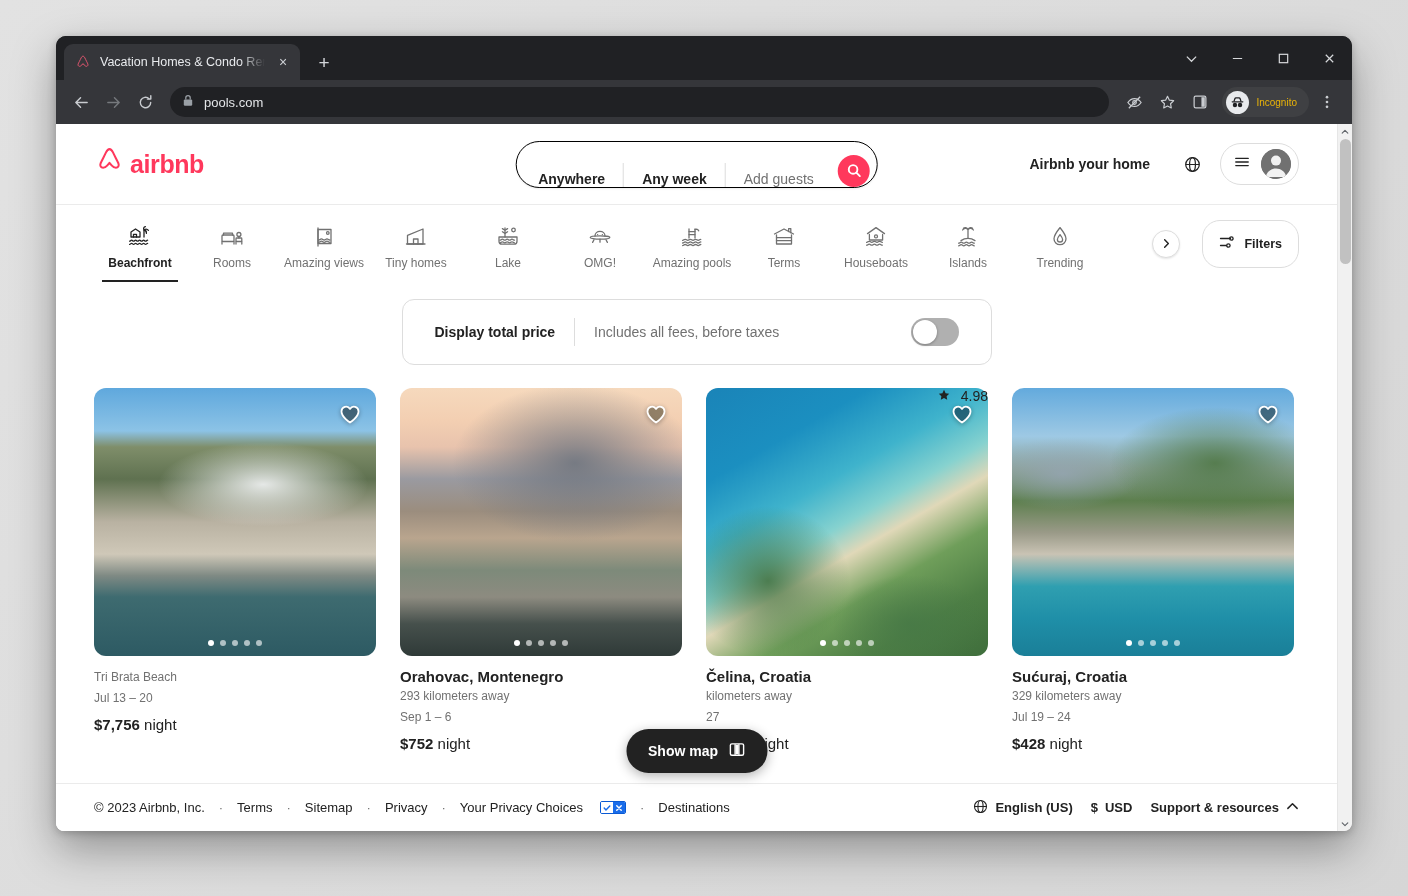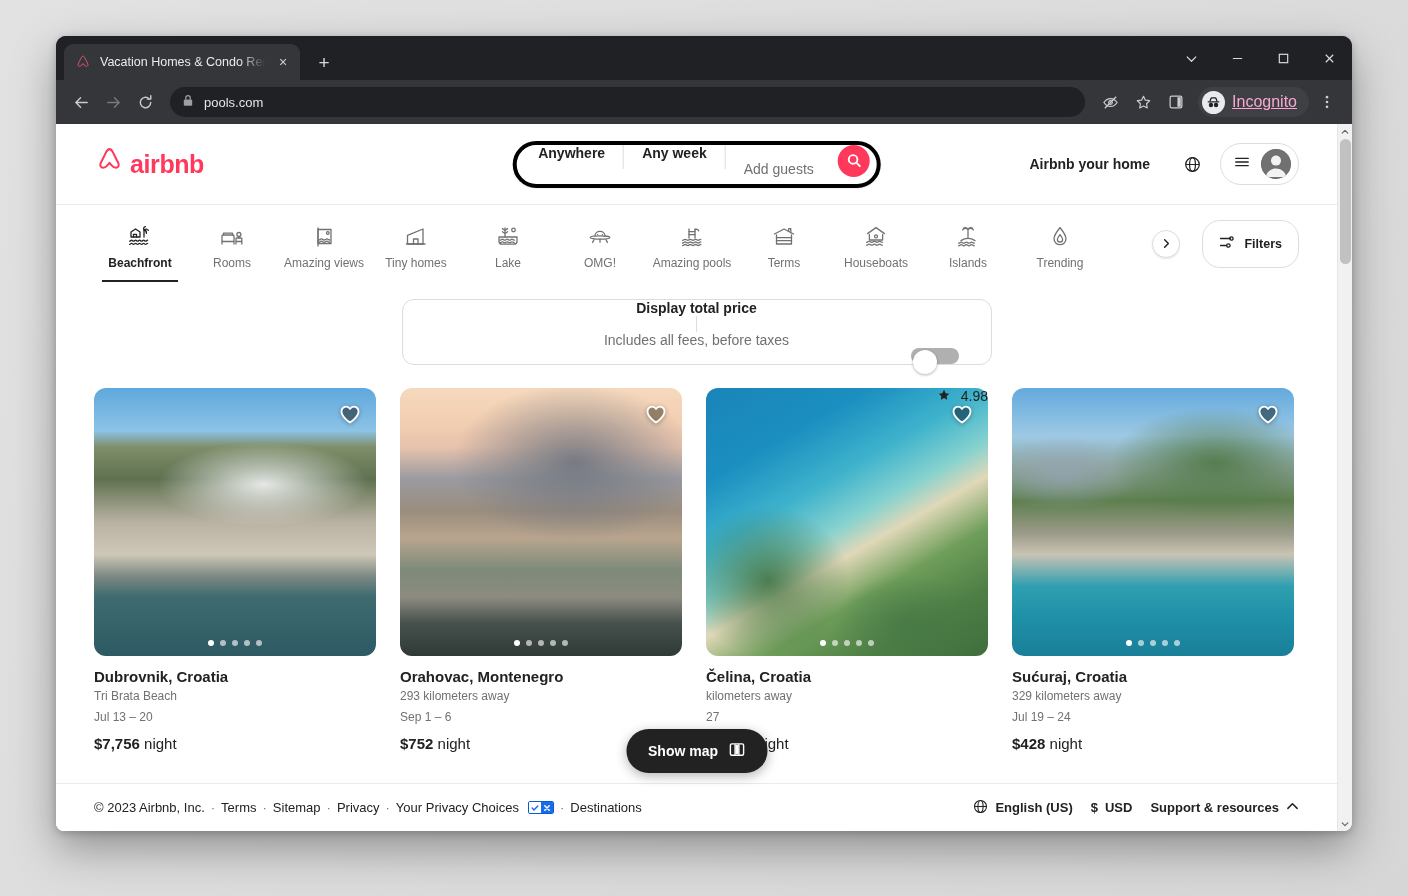--- a/index.html
+++ b/index.html
@@ -82,21 +82,21 @@
   }
   .incognito-pill {
     display: flex; align-items: center; gap: 7px;
     background: #3f4043; border-radius: 15px; height: 30px;
     padding: 0 12px 0 4px; margin-left: 4px;
   }
   .incognito-avatar {
     width: 23px; height: 23px; border-radius: 50%; background: #e8eaed;
     display: flex; align-items: center; justify-content: center;
   }
-  .incognito-label { color: #f9a8d4; font-size: 16px; text-decoration: underline; }
+  .incognito-label { color: #eab308; font-size: 10px; }
 
   
   .viewport {
     position: relative; height: 707px; background: #ffffff;
     display: flex;
   }
   .page {
     flex: 1 1 auto; position: relative; overflow: hidden; background: #fff;
   }
   
@@ -117,22 +117,22 @@
   
   .ab-header {
     height: 80px; display: flex; align-items: center;
     padding: 0 38px; position: relative;
   }
   .logo { display: flex; align-items: center; gap: 5px; color: #FF385C; }
   .logo-word { font-size: 25px; font-weight: 700; letter-spacing: -.4px; }
 
   .searchbar {
     position: absolute; left: 50%; transform: translateX(-50%);
-    height: 47px; background: #fff; border: 4px solid #000000;
-    border-radius: 24px; display: flex; align-items: flex-start;
+    height: 47px; background: #fff; border: 1px solid #000000;
+    border-radius: 24px; display: flex; align-items: flex-end;
     box-shadow: 0 1px 2px rgba(0,0,0,.08); padding-left: 4px; padding-right: 7px;
   }
   .sb-seg {
     padding: 0 18px; font-size: 14px; color: #222222; font-weight: 600;
     white-space: nowrap;
   }
   .sb-seg.placeholder { color: #717171; font-weight: 400; margin-top: 16px; }
   .sb-div { width: 1px; height: 24px; background: #dddddd; }
   .sb-search {
     width: 32px; height: 32px; border-radius: 50%; background: #FF385C;
@@ -192,21 +192,21 @@
     display: flex; align-items: center; gap: 9px;
     border: 1px solid #dddddd; border-radius: 18px;
     height: 48px; padding: 0 16px; font-size: 12.5px; font-weight: 600; color: #222;
     flex: 0 0 auto; background: #fff;
   }
 
   
   .totalprice-wrap { display: flex; justify-content: center; padding-top: 17px; }
   .totalprice {
     width: 590px; height: 66px; border: 1px solid #dddddd; border-radius: 12px;
-    display: flex; align-items: center; padding: 0 32px; background: #fff; flex-direction: column;
+    display: flex; align-items: center; padding: 0 32px; background: #fff;
   }
   .tp-title { font-size: 14px; font-weight: 700; color: #222; }
   .tp-div { width: 1px; height: 28px; background: #dddddd; margin: 0 19px; }
   .tp-sub { font-size: 14px; color: #717171; }
   .tp-toggle {
     margin-left: auto; width: 48px; height: 28px; border-radius: 14px;
     background: #b0b0b0; position: relative;
   }
   .tp-knob {
     position: absolute; left: 2px; top: 2px; width: 24px; height: 24px;
@@ -258,21 +258,21 @@
     box-shadow: 0 3px 12px rgba(0,0,0,.3); z-index: 6;
   }
 
   
   .ab-footer {
     position: absolute; left: 0; right: 0; bottom: 0; height: 48px;
     border-top: 1px solid #ebebeb; background: #fff;
     display: flex; align-items: center; padding: 0 38px;
     font-size: 13px; color: #222222;
   }
-  .foot-left { display: flex; align-items: center; gap: 6px; justify-content: flex-end; }
+  .foot-left { display: flex; align-items: center; gap: 14px; justify-content: flex-end; }
   .foot-sep { color: #717171; }
   .foot-right { margin-left: auto; display: flex; align-items: center; gap: 18px; }
   .foot-item { display: flex; align-items: center; gap: 7px; font-weight: 600; }
   .privacy-badge {
     display: inline-flex; width: 26px; height: 13px; border-radius: 2px; overflow: hidden;
     border: 1px solid #0a5ad4; margin-left: 3px; vertical-align: middle;
   }
   .pb-l { flex: 1; background: #fff; display:flex; align-items:center; justify-content:center; }
   .pb-r { flex: 1; background: #1a6dea; display:flex; align-items:center; justify-content:center; }
 </style>
@@ -629,21 +629,20 @@
               </span>
               <span class="dots">
                 <i class="dot active"></i>
                 <i class="dot"></i>
                 <i class="dot"></i>
                 <i class="dot"></i>
                 <i class="dot"></i>
               </span>
             </div>
             <div class="card-body">
-              <div class="card-title">Dubrovnik, Croatia</div>
               <div class="card-sub">Tri Brata Beach</div>
               <div class="card-sub">Jul 13 – 20</div>
               <div class="card-price">
                 <b>$7,756</b>
                 <span>night</span>
               </div>
             </div>
           </div>
 
           <div class="card">

